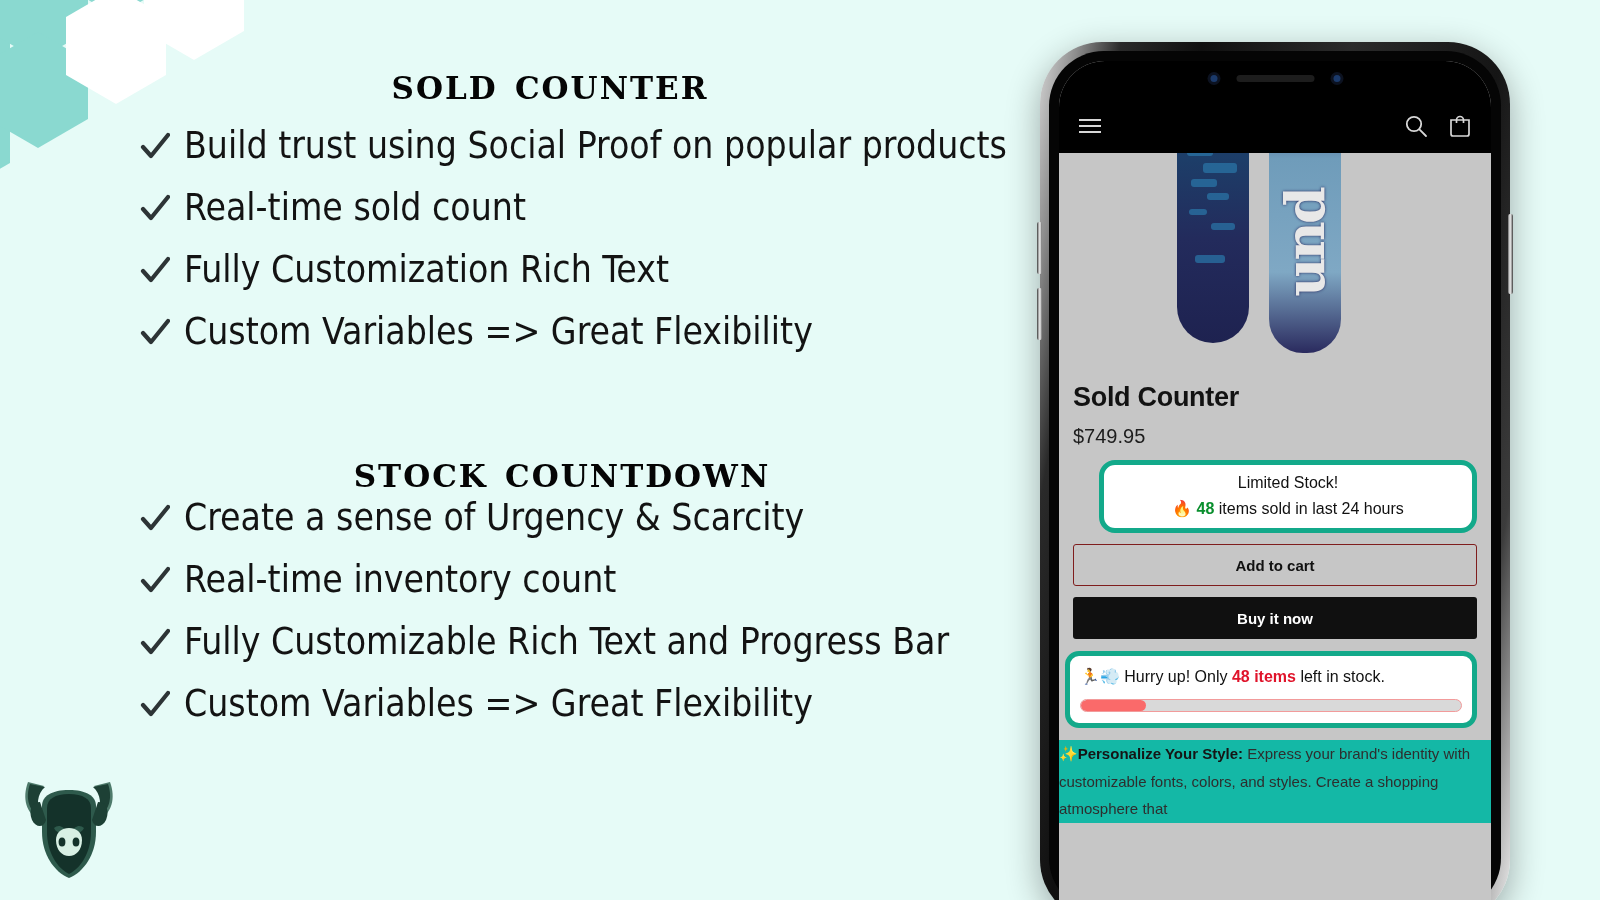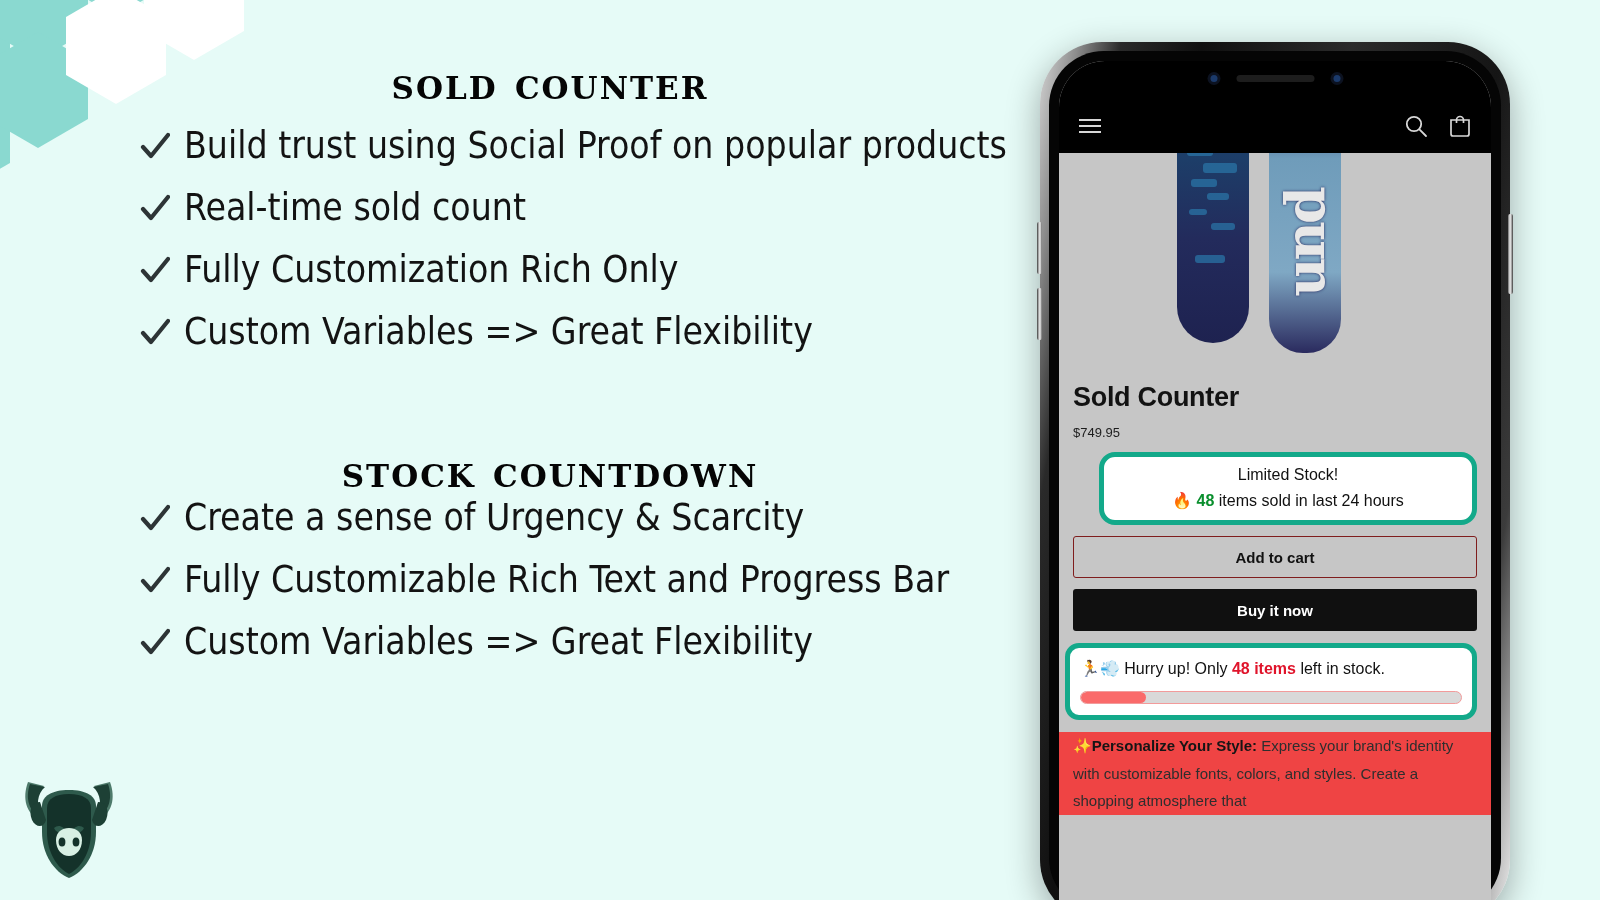--- a/index.html
+++ b/index.html
@@ -20,21 +20,21 @@
     font-family:"DejaVu Serif", serif;
     font-weight:bold;
     font-size:44px;
     letter-spacing:2px;
     color:#050505;
     text-align:center;
     font-variant:small-caps;
     text-transform:lowercase;
   }
   #title-sold { position:absolute; left:140px; top:58px; width:820px; }
-  #title-stock { position:absolute; left:140px; top:446px; width:820px; }
+  #title-stock { position:absolute; left:152px; top:446px; width:820px; }
 
   .feature-list { position:absolute; left:140px; width:880px; }
   #list-sold  { top:124px; }
   #list-stock { top:496px; }
 
   .feature-item {
     display:flex;
     align-items:baseline;
     gap:14px;
     height:62px;
@@ -132,21 +132,21 @@
     font-weight:bold; font-size:54px; color:#e8e8e8;
     letter-spacing:-3px;
     text-shadow:0 0 3px #22225a;
     white-space:nowrap;
   }
   .camo { position:absolute; background:#2a76a8; opacity:.72; border-radius:3px; }
 
   
   .product-info { padding:14px 14px 0 14px; background:#c6c6c6; }
   .product-title { font-family:"Liberation Sans", sans-serif; font-weight:bold; font-size:27px; color:#121212; letter-spacing:-.3px; }
-  .product-price { font-family:"Liberation Sans", sans-serif; font-size:13px; color:#1d1d1d; margin-top:12px; }
+  .product-price { font-family:"Liberation Sans", sans-serif; font-size:20px; color:#1d1d1d; margin-top:12px; }
 
   .sold-widget {
     margin-top:12px; margin-left:26px;
     border:5px solid #13a98a;
     border-radius:16px;
     background:#fff;
     padding:9px 8px 10px 8px;
     text-align:center;
     font-family:"Liberation Sans", sans-serif;
   }
@@ -182,26 +182,26 @@
     height:13px;
     border-radius:7px;
     background:#d9d9d9;
     border:1px solid #f29b9b;
     overflow:hidden;
   }
   .progress-fill { height:100%; width:17%; background:#fa6a6a; border-radius:7px; }
 
   .desc {
     margin-top:12px;
-    padding:0 14px;
+    padding:0 0;
     font-family:"Liberation Sans", sans-serif;
     font-size:15px;
     line-height:1.85;
     color:#2e2e2e;
-    background:#ef4444;
+    background:#14b8a6;
   }
   .desc b { color:#151515; }
 </style>
 </head>
 <body>
 
 <div id="hex-decor">
   <svg width="420" height="300" viewBox="0 0 420 300">
     <defs>
       <polygon id="hx" points="50,0 100,29 100,87 50,116 0,87 0,29"></polygon>
@@ -241,21 +241,21 @@
           </svg>
       </span>
       <span class="feature-text">Real-time sold count</span>
     </div>
     <div class="feature-item">
       <span class="check-icon">
         <svg width="30" height="30" viewBox="0 0 30 30">
             <path d="M3 15 L11 24 L28 3" stroke="#2d3436" stroke-width="4.2" fill="none" stroke-linecap="round" stroke-linejoin="round"></path>
           </svg>
       </span>
-      <span class="feature-text">Fully Customization Rich Only</span>
+      <span class="feature-text">Fully Customization Rich Text</span>
     </div>
     <div class="feature-item">
       <span class="check-icon">
         <svg width="30" height="30" viewBox="0 0 30 30">
             <path d="M3 15 L11 24 L28 3" stroke="#2d3436" stroke-width="4.2" fill="none" stroke-linecap="round" stroke-linejoin="round"></path>
           </svg>
       </span>
       <span class="feature-text">Custom Variables =&gt; Great Flexibility</span>
     </div>
   </div>
@@ -263,20 +263,28 @@
   <div id="title-stock" class="section-title">Stock Countdown</div>
 
   <div id="list-stock" class="feature-list">
     <div class="feature-item">
       <span class="check-icon">
         <svg width="30" height="30" viewBox="0 0 30 30">
             <path d="M3 15 L11 24 L28 3" stroke="#2d3436" stroke-width="4.2" fill="none" stroke-linecap="round" stroke-linejoin="round"></path>
           </svg>
       </span>
       <span class="feature-text">Create a sense of Urgency &amp; Scarcity</span>
+    </div>
+    <div class="feature-item">
+      <span class="check-icon">
+        <svg width="30" height="30" viewBox="0 0 30 30">
+            <path d="M3 15 L11 24 L28 3" stroke="#2d3436" stroke-width="4.2" fill="none" stroke-linecap="round" stroke-linejoin="round"></path>
+          </svg>
+      </span>
+      <span class="feature-text">Real-time inventory count</span>
     </div>
     <div class="feature-item">
       <span class="check-icon">
         <svg width="30" height="30" viewBox="0 0 30 30">
             <path d="M3 15 L11 24 L28 3" stroke="#2d3436" stroke-width="4.2" fill="none" stroke-linecap="round" stroke-linejoin="round"></path>
           </svg>
       </span>
       <span class="feature-text">Fully Customizable Rich Text and Progress Bar</span>
     </div>
     <div class="feature-item">

